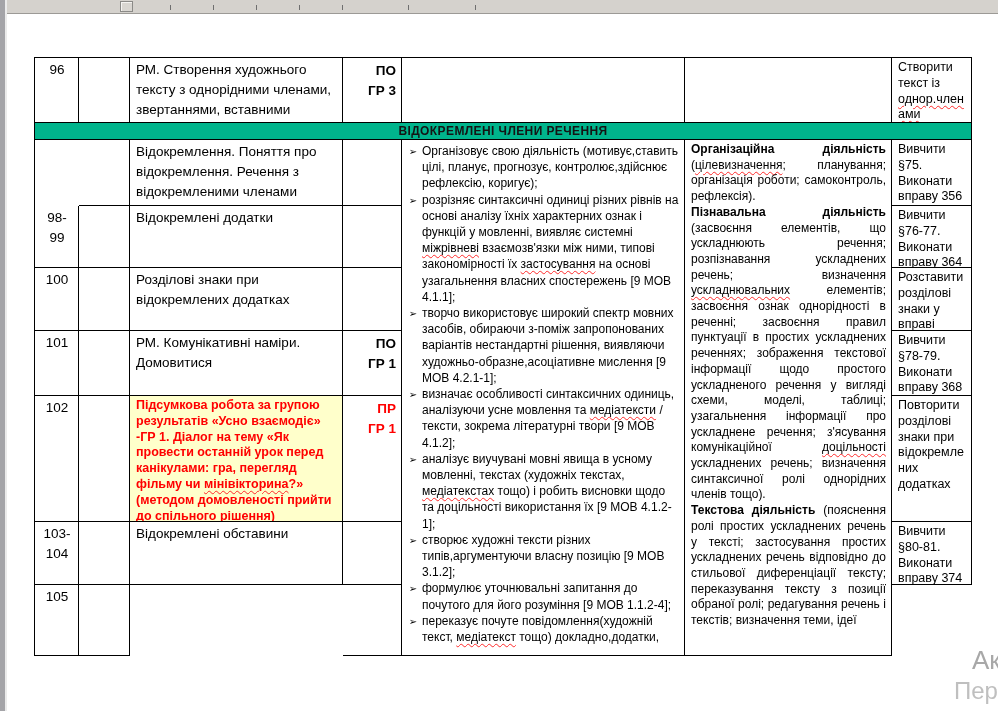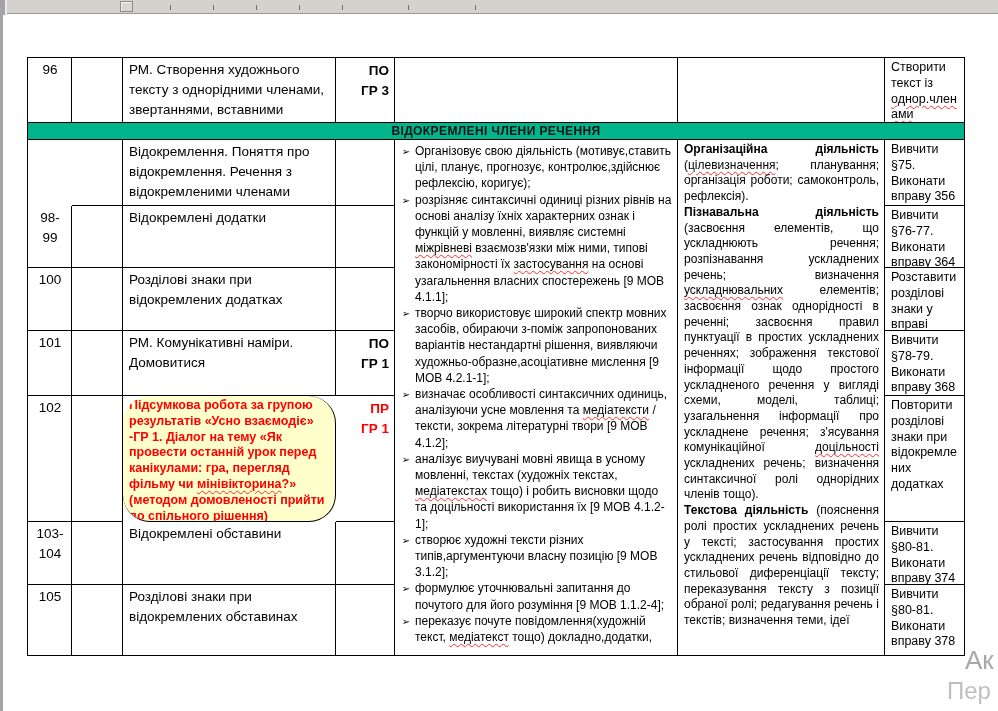--- a/index.html
+++ b/index.html
@@ -9,21 +9,21 @@
   :root{--green:#00b48c;--yellow:#ffffcb;--red:#ff0000;}
 
   .left-edge{position:absolute;left:0;top:0;width:7px;height:711px;background:#a4a4a8;
              border-right:2px solid #ebebeb;}
   .ruler{position:absolute;left:7px;top:0;width:991px;height:14px;background:#d5d2cd;
          border-bottom:1px solid #9c9a96;}
   .tick{position:absolute;top:5px;width:1px;height:5px;background:#6f6f6f;}
   .indent-widget{position:absolute;left:113px;top:1px;width:13px;height:11px;
                  background:#d9d6d1;border:1px solid #8b8a87;box-shadow:inset 1px 1px 0 #f5f4f2;}
 
-  .page{position:absolute;left:3px;top:15px;width:989px;height:696px;background:#fff;}
+  .page{position:absolute;left:10px;top:15px;width:989px;height:696px;background:#fff;}
 
   .tbl{position:absolute;left:24px;top:42px;width:938px;border-left:1px solid #000;border-top:1px solid #000;background:#fff;}
   .grid7{display:grid;grid-template-columns:44px 51px 213px 59px 283px 207px 80px;}
   .r96{height:65px;}
   .tbody{grid-template-rows:66px 62px 63px 65px 126px 63px 71px;}
 
   .cell{border-right:1px solid #000;border-bottom:1px solid #000;overflow:hidden;
         padding:2px 5px 2px 6px;font-size:13.5px;line-height:20px;}
   .num{text-align:center;white-space:pre-line;padding-top:2px;}
   .group{font-weight:bold;text-align:right;white-space:pre-line;line-height:20px;padding-top:3px;font-size:13.5px;}
@@ -34,21 +34,21 @@
 
   .outcomes{font-size:12px;line-height:16.2px;padding:3px 4px 2px 2px;}
   .bullet{display:flex;}
   .marker{flex:0 0 18px;text-align:center;font-size:10px;padding-top:1px;}
   .btext{flex:1;}
 
   .acts{font-size:12px;line-height:15.7px;text-align:justify;padding:2px 5px 2px 6px;}
 
   .hw{font-size:12.5px;line-height:15.8px;overflow-wrap:break-word;word-break:break-word;padding:2px 4px 2px 6px;}
 
-  .topic-alert{background:var(--yellow);color:var(--red);font-weight:bold;font-size:12.5px;line-height:15.8px;border-radius:27px;}
+  .topic-alert{background:var(--yellow);color:var(--red);font-weight:bold;font-size:12.5px;line-height:15.8px;}
 
   .b{font-weight:bold;}
   .wavy{text-decoration:underline;text-decoration-style:wavy;text-decoration-color:#ff2a2a;
         text-decoration-thickness:1px;text-underline-offset:2px;}
 
   .wm1{position:absolute;left:952px;top:630px;font-size:26px;color:#a8a8a8;white-space:nowrap;margin-left:10px;}
   .wm2{position:absolute;left:944px;top:662px;font-size:24px;color:#bfbfbf;white-space:nowrap;}
 </style>
 </head>
 <body>
@@ -118,23 +118,21 @@
 
       <div class="cell num" style="grid-area: 6 / 1; white-space: pre-line;">103-
 104</div>
       <div class="cell" style="grid-area:6/2"></div>
       <div class="cell" style="grid-area:6/3">Відокремлені обставини</div>
       <div class="cell group" style="grid-area:6/4"></div>
       <div class="cell hw" style="grid-area:6/7">Вивчити §80-81. Виконати вправу 374</div>
 
       <div class="cell num" style="grid-area:7/1">105</div>
       <div class="cell" style="grid-area:7/2"></div>
-      <div class="cell" style="grid-area:7/3">Розділові знаки при відокремлених обставинах</div>
       <div class="cell group" style="grid-area:7/4"></div>
-      <div class="cell hw" style="grid-area:7/7">Вивчити §80-81. Виконати вправу 378</div>
 
       <div class="cell outcomes" style="grid-area:1/5/8/6">
           <div class="bullet">
             <span class="marker">➢</span>
             <span class="btext"><span>Організовує свою діяльність (мотивує,ставить цілі, планує, прогнозує, контролює,здійснює рефлексію, коригує);</span></span>
           </div>
           <div class="bullet">
             <span class="marker">➢</span>
             <span class="btext"><span>розрізняє синтаксичні одиниці різних рівнів на основі аналізу їхніх характерних ознак і функцій у мовленні, виявляє системні </span><span class="wavy">міжрівневі</span><span> взаємозв'язки між ними, типові закономірності їх </span><span class="wavy">застосування</span><span> на основі узагальнення власних спостережень [9 МОВ 4.1.1];</span></span>
           </div>

